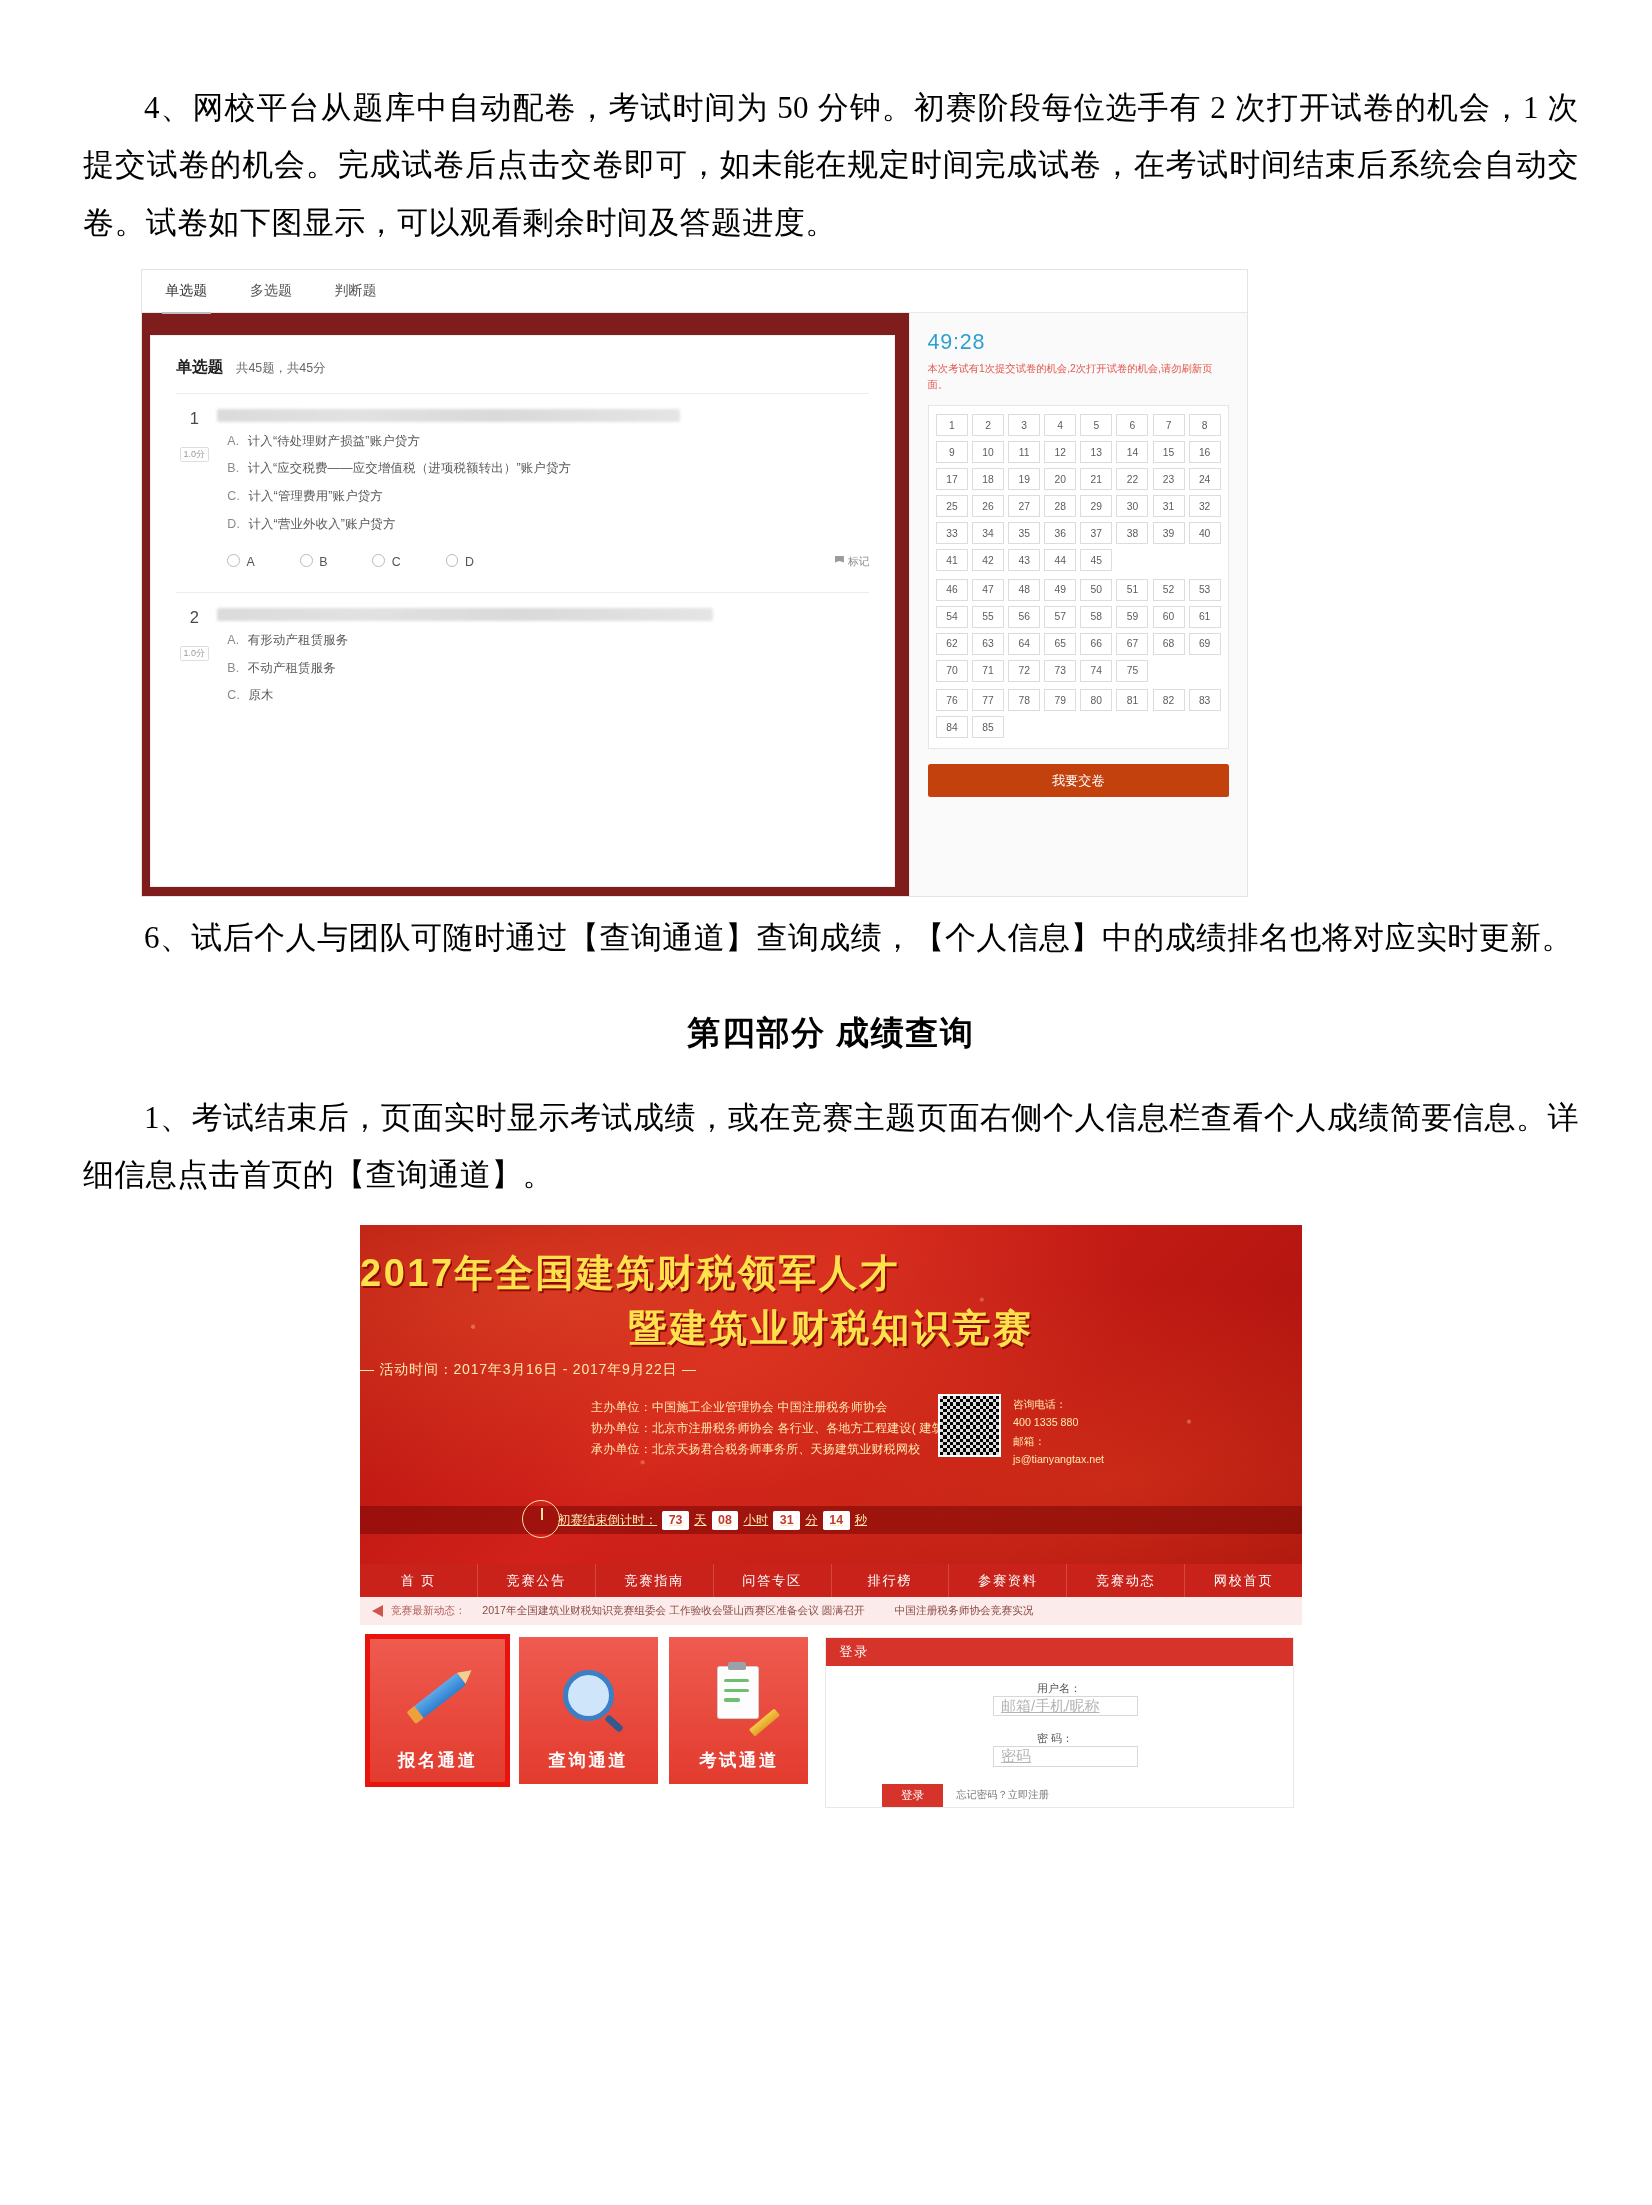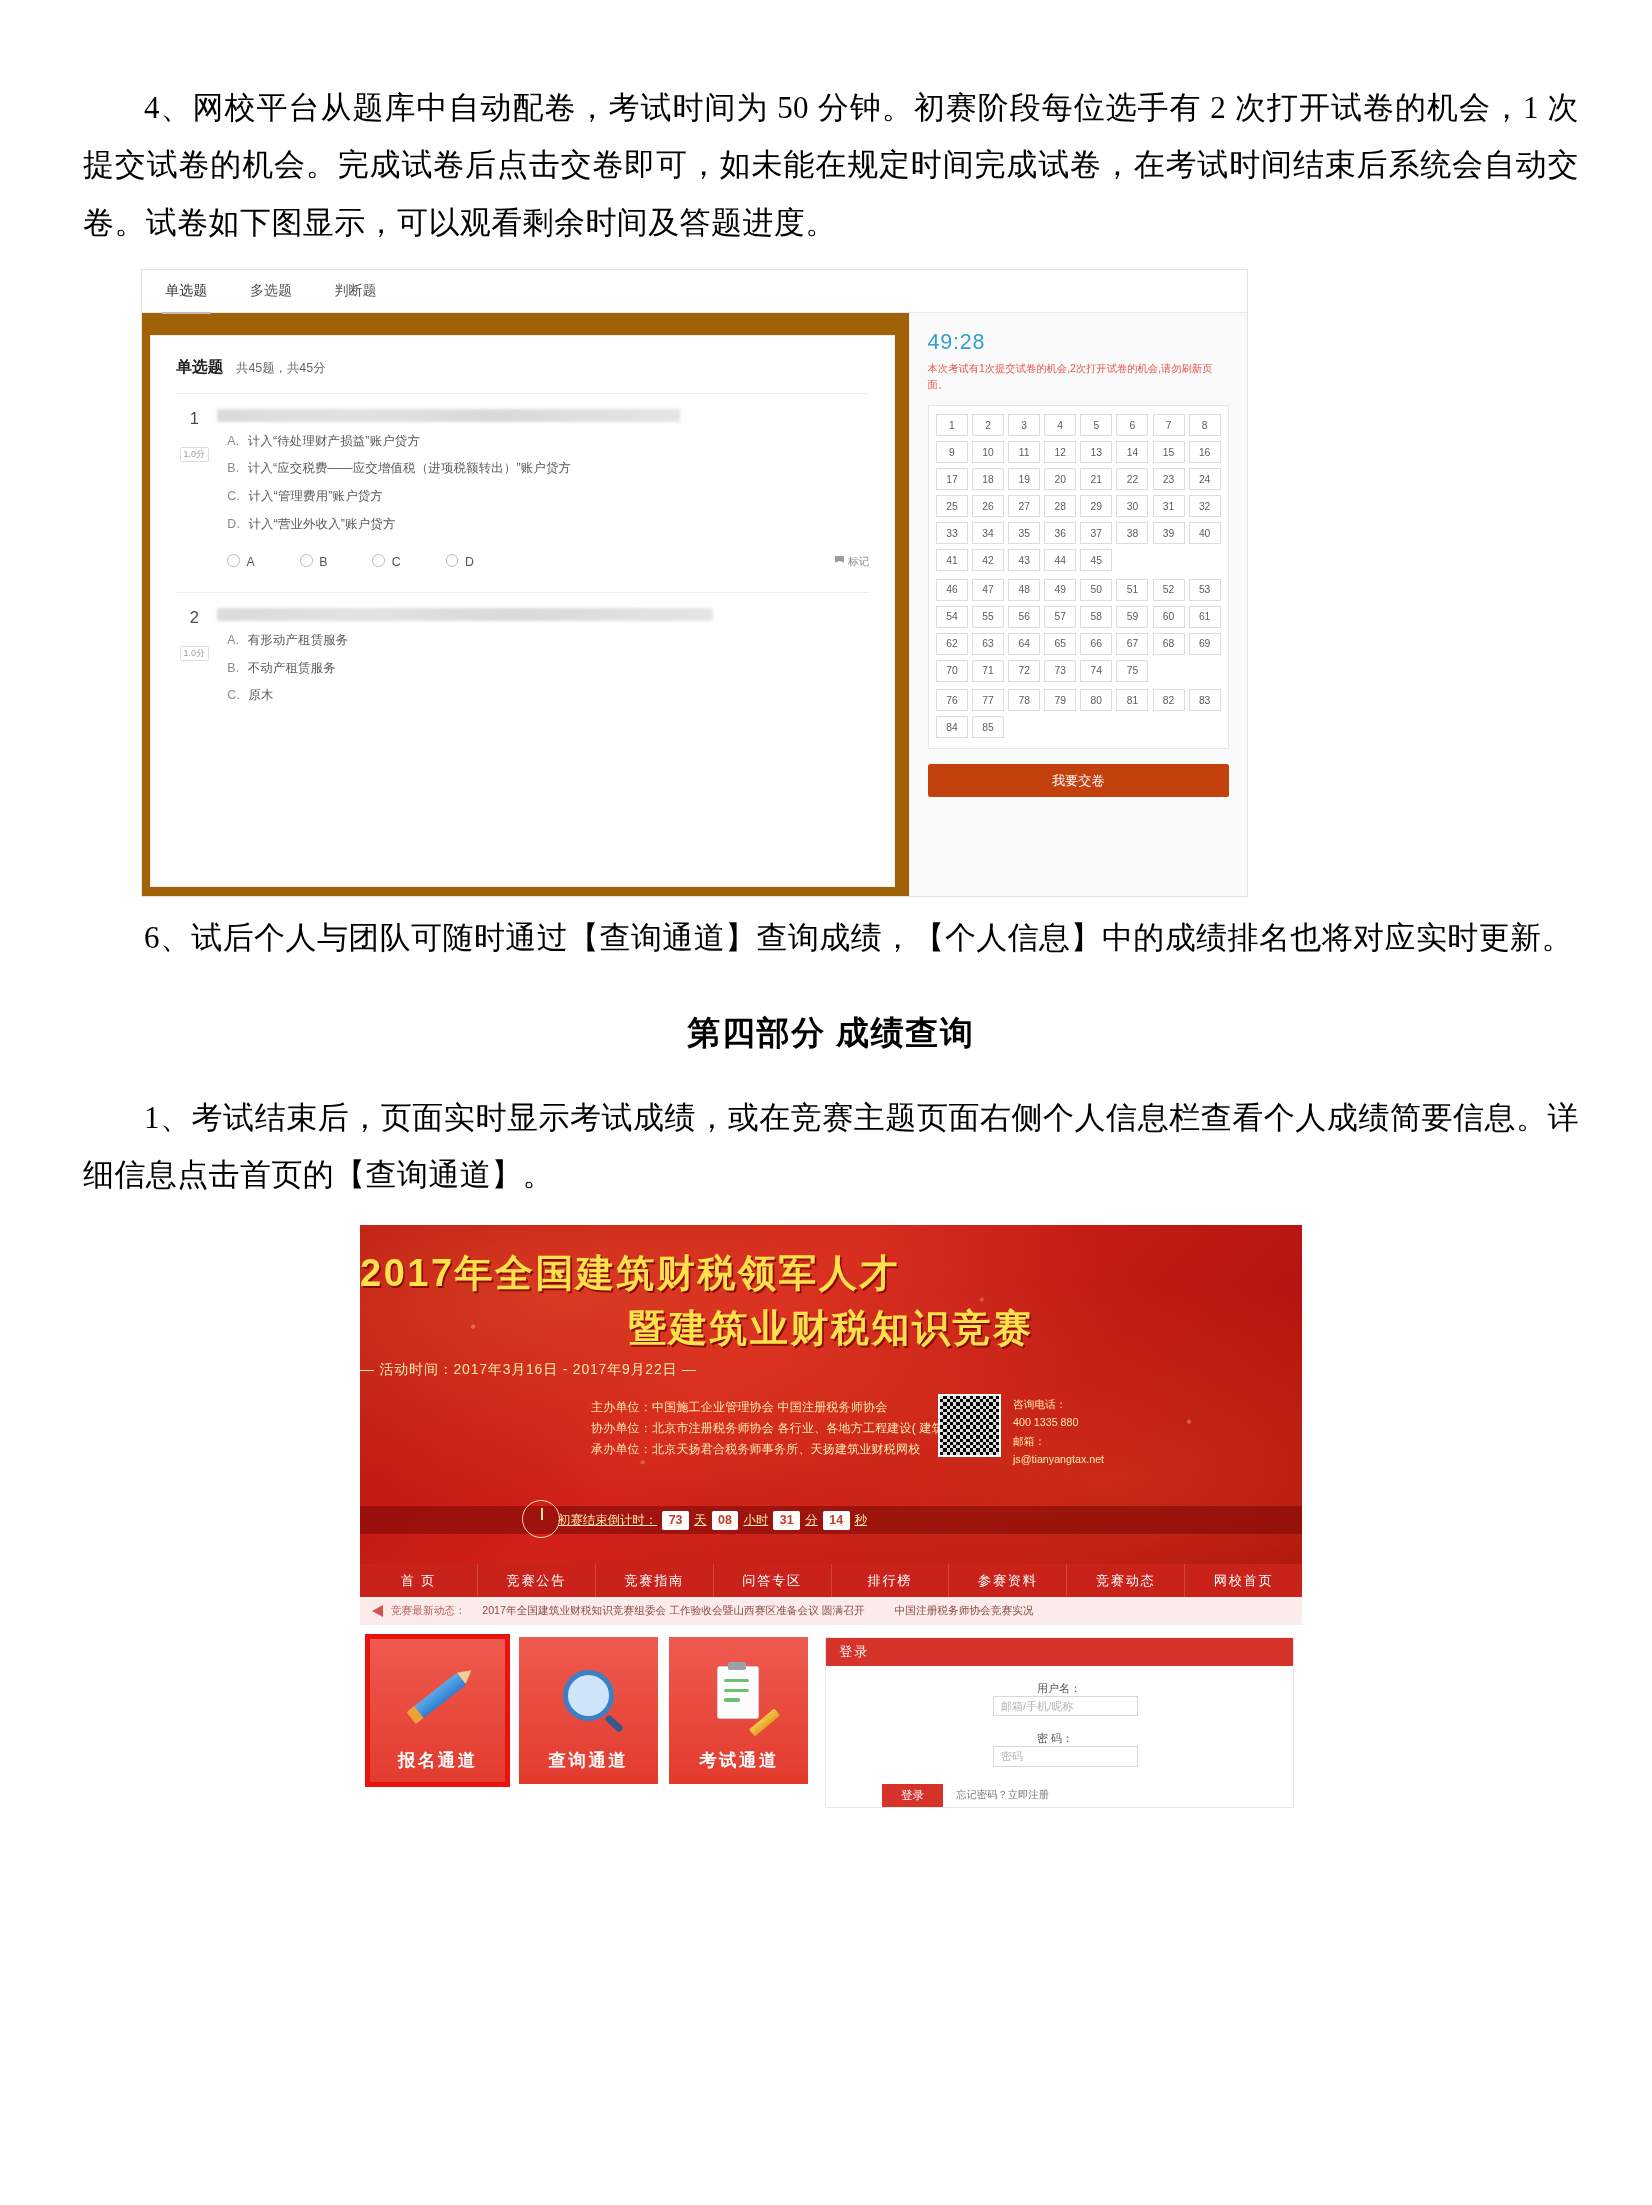--- a/index.html
+++ b/index.html
@@ -71,21 +71,21 @@
     left: 0; right: 0; bottom: -14px;
     height: 1.7px;
     background: #bdbdbd;
   }
   .exam-body {
     display: flex;
     height: 583px;
   }
   .exam-left {
     width: 768px;
-    background: #a16207;
+    background: #7f1d1d;
     padding: 21.5px 0 0 0;
     box-sizing: border-box;
   }
   .exam-left-inner {
     background: #fff;
     margin: 0 13.2px 0 8.3px;
     height: 552px;
     padding: 21.5px 25px 0 25px;
     box-sizing: border-box;
     border: 0.8px solid #efefef;
@@ -480,26 +480,27 @@
     font-size: 11px;
     color: #555;
     flex-direction: column;
   }
   .login-field .lab { width: 58px; }
   .login-input {
     width: 145px;
     height: 20.7px;
     border: 0.8px solid #d8d8d8;
     background: #fff;
-    font-size: 11px;
+    font-size: 15px;
     color: #b5b5b5;
     display: flex;
     align-items: center;
     padding-left: 6.6px;
     box-sizing: border-box;
+    text-decoration: underline;
   }
   .login-actions {
     display: flex;
     align-items: center;
     margin: 16.5px 0 0 56px;
     font-size: 10.3px;
   }
   .login-btn {
     width: 61px; height: 23px;
     background: #d6332b;

